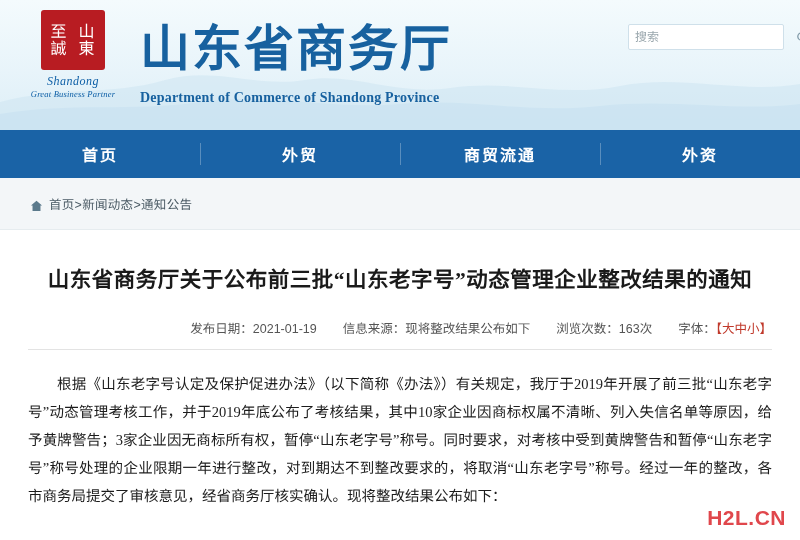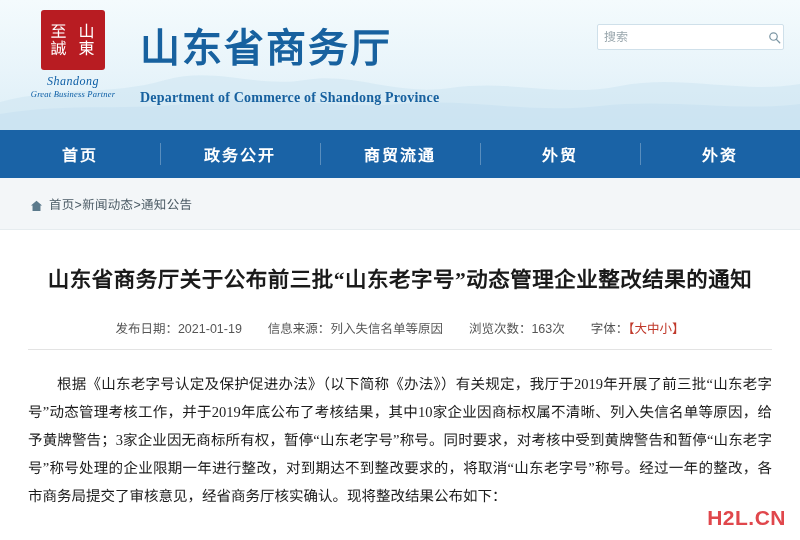--- a/index.html
+++ b/index.html
@@ -68,37 +68,37 @@
     letter-spacing: .2px;
     white-space: nowrap;
   }
   .title-block {
     position: absolute;
     left: 140px; top: 26px;
   }
   .site-title-cn {
     font-family: "Liberation Serif", "DejaVu Serif", serif;
     font-weight: bold;
-    font-size: 40px;
+    font-size: 50px;
     line-height: 46px;
     color: #17619f;
     letter-spacing: 2px;
   }
   .site-title-en {
     font-family: "Liberation Serif", "DejaVu Serif", serif;
     font-weight: bold;
     font-size: 14px;
     color: #17619f;
     letter-spacing: .2px;
     margin-top: 18px;
   }
   .search-box {
     position: absolute;
     right: 16px; top: 24px;
-    width: 187px; height: 26px;
+    width: 156px; height: 26px;
     background: #fff;
     border: 1px solid #cfe0ea;
     border-radius: 2px;
     display: flex;
     align-items: flex-end;
   }
   .search-box input {
     border: 0; outline: 0;
     flex: 1;
     height: 100%;
@@ -174,21 +174,21 @@
     font-size: 21.5px;
     line-height: 32px;
     color: #1a1a1a;
     text-align: center;
     letter-spacing: .5px;
   }
   .art-meta {
     margin-top: 22px;
     display: flex;
     align-items: center;
-    justify-content: center;
+    justify-content: flex-end;
     gap: 26px;
     font-size: 12.5px;
     color: #555;
     padding-bottom: 12px;
     border-bottom: 1px solid #e3e3e3;
   }
   .font-size-ctl { color: #c0392b; cursor: pointer; }
   .font-size-ctl .fs { cursor: pointer; }
   .art-body {
     margin-top: 20px;
@@ -247,23 +247,22 @@
         <svg width="13" height="13" viewBox="0 0 16 16">
           <circle cx="6.8" cy="6.8" r="4.6" fill="none" stroke="#7d97a5" stroke-width="1.5"></circle>
           <line x1="10.3" y1="10.3" x2="14.4" y2="14.4" stroke="#7d97a5" stroke-width="1.7" stroke-linecap="round"></line>
         </svg>
       </span>
     </div>
   </div>
 
   <div class="nav">
     <div class="nav-item">首页</div>
-    <div class="nav-item">政务公开</div>
+    <div class="nav-item">外贸</div>
     <div class="nav-item">商贸流通</div>
-    <div class="nav-item">外贸</div>
     <div class="nav-item">外资</div>
   </div>
 
   <div class="breadcrumb-wrap">
     <span class="home-icon">
       <svg width="13" height="12" viewBox="0 0 14 13">
         <path d="M7 0.8 L13 6 L11.3 6 L11.3 12 L2.7 12 L2.7 6 L1 6 Z" fill="#5b7a8c"></path>
       </svg>
     </span>
     <span class="breadcrumb">
@@ -272,21 +271,21 @@
   </div>
 
   <div class="article">
     <div class="art-title">山东省商务厅关于公布前三批“山东老字号”动态管理企业整改结果的通知</div>
 
     <div class="art-meta">
       <span>
         <span>发布日期：</span><span>2021-01-19</span>
       </span>
       <span>
-        <span>信息来源：</span><span>列入失信名单等原因</span>
+        <span>信息来源：</span><span>现将整改结果公布如下</span>
       </span>
       <span>
         <span>浏览次数：</span><span>163次</span>
       </span>
       <span>
         <span>字体：</span><span class="font-size-ctl"><span>【</span><span class="fs">大</span><span class="fs">中</span><span class="fs">小</span><span>】</span></span>
       </span>
     </div>
 
     <div class="art-body">

